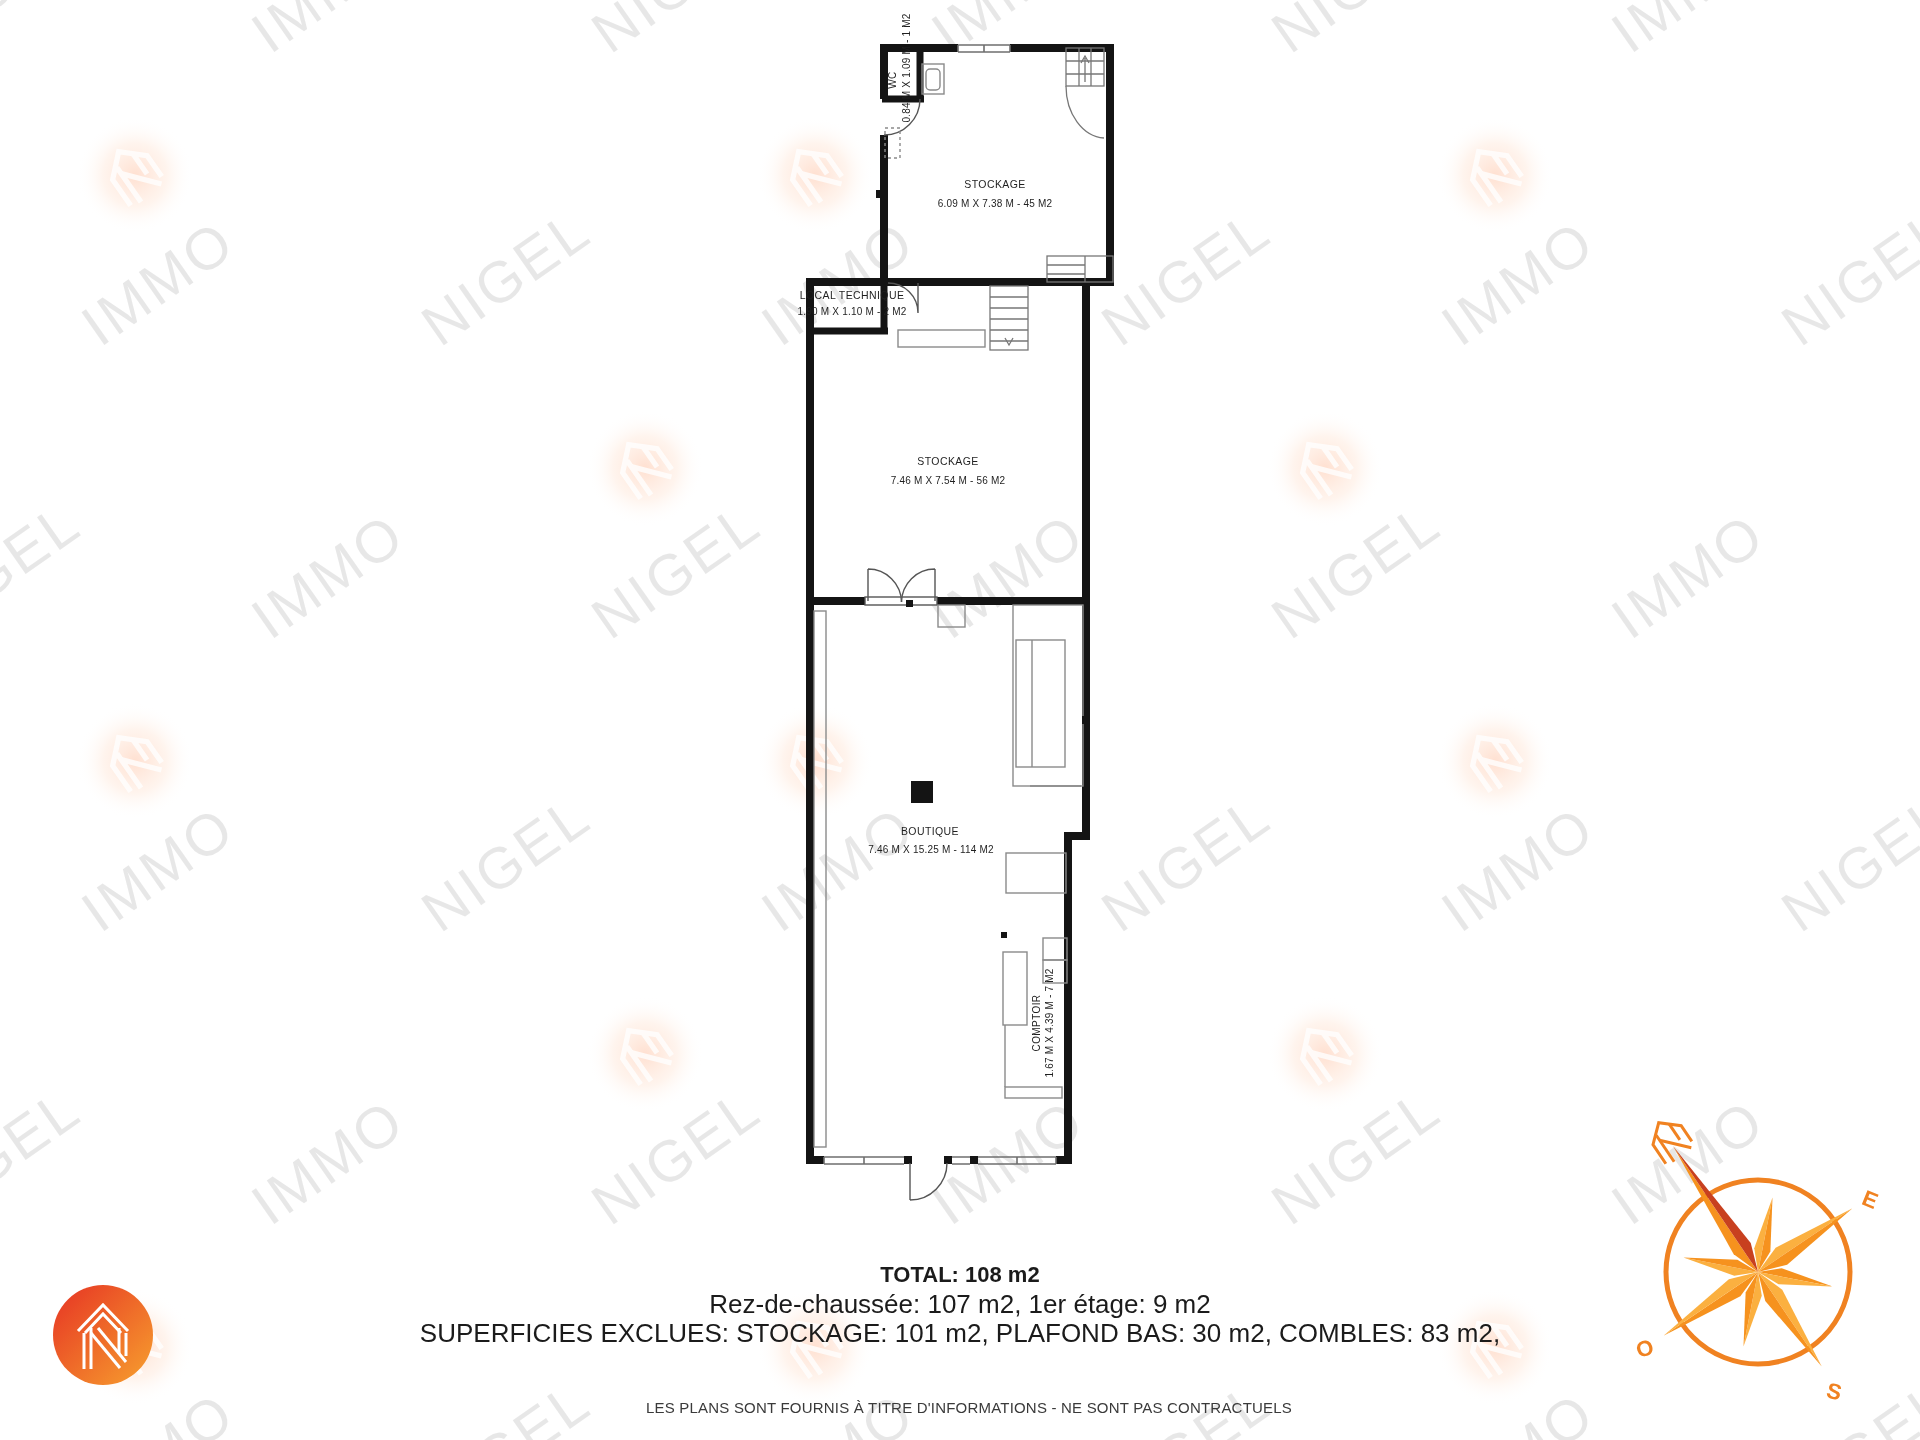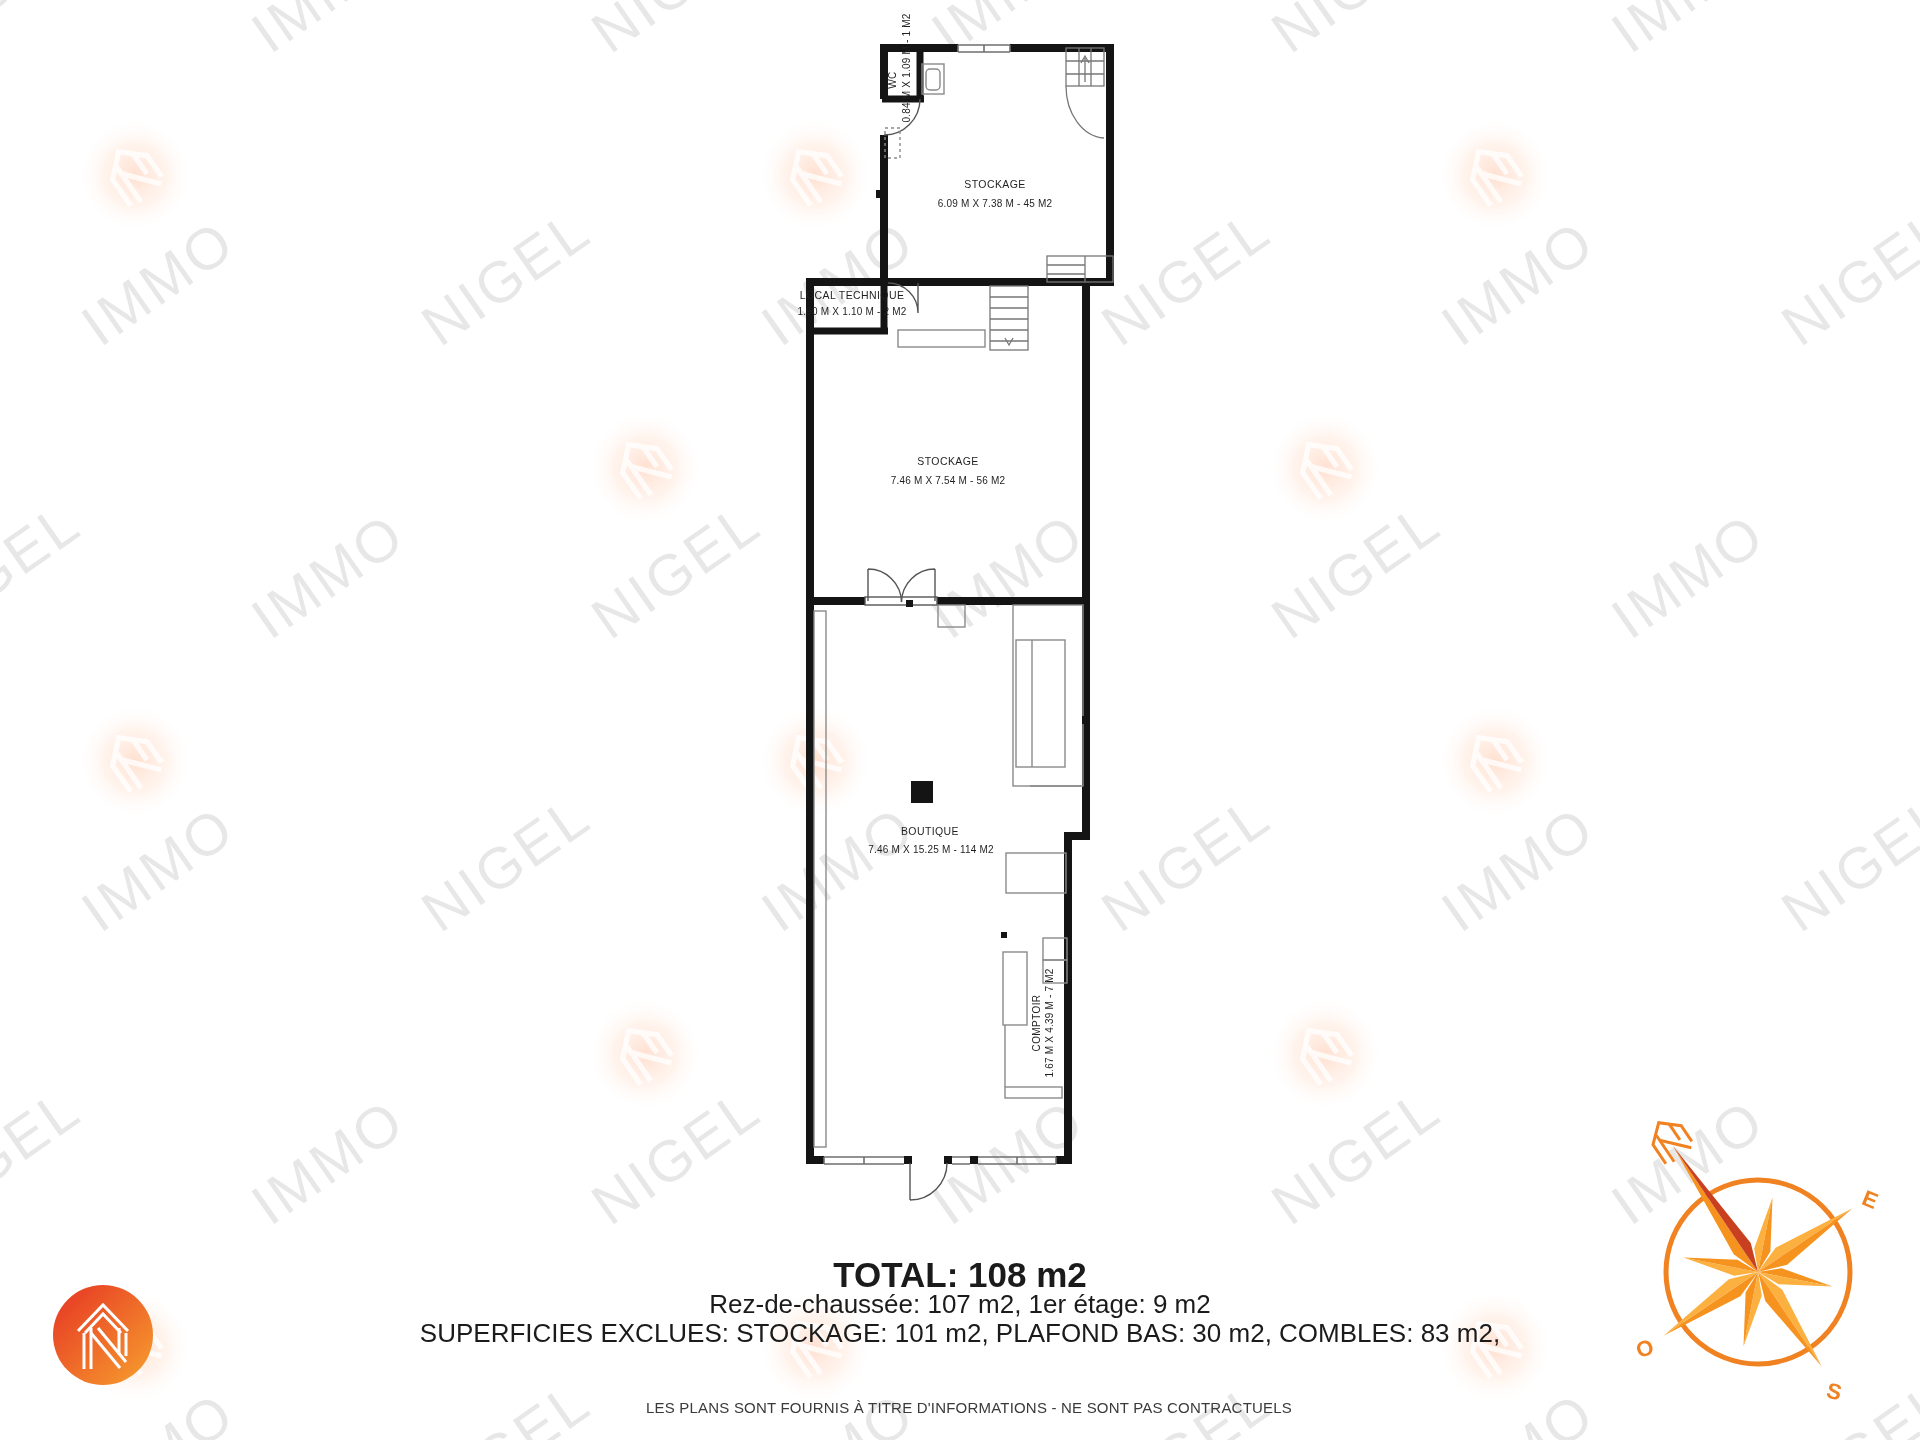--- a/index.html
+++ b/index.html
@@ -1,21 +1,21 @@
 <!DOCTYPE html>
 <html><head>
 <meta charset="utf-8">
 <style>
   html,body{margin:0;padding:0;background:#fff;}
   .page{position:relative;width:1920px;height:1440px;background:#ffffff;overflow:hidden;
         font-family:"Liberation Sans",sans-serif;}
   .layer{position:absolute;left:0;top:0;}
   .summary{position:absolute;top:1260px;left:0;width:1920px;text-align:center;
            color:#1b1b1b;font-size:26px;line-height:29px;}
-  .summary .total{font-size:35px;font-weight:700;margin-bottom:1px;}
+  .summary .total{font-size:22px;font-weight:700;margin-bottom:1px;}
   .disclaimer{position:absolute;top:1399px;left:9px;width:1920px;text-align:center;
               font-size:15px;color:#3a3a3a;letter-spacing:.2px;}
   svg text.room-name{font-size:10.5px;fill:#1f1f1f;letter-spacing:.4px;}
   svg text.room-dim{font-size:10px;fill:#1f1f1f;letter-spacing:.2px;}
   svg text.compass-letter{font-size:22px;font-weight:700;}
 </style>
 </head>
 <body>
 
 <div class="page">

